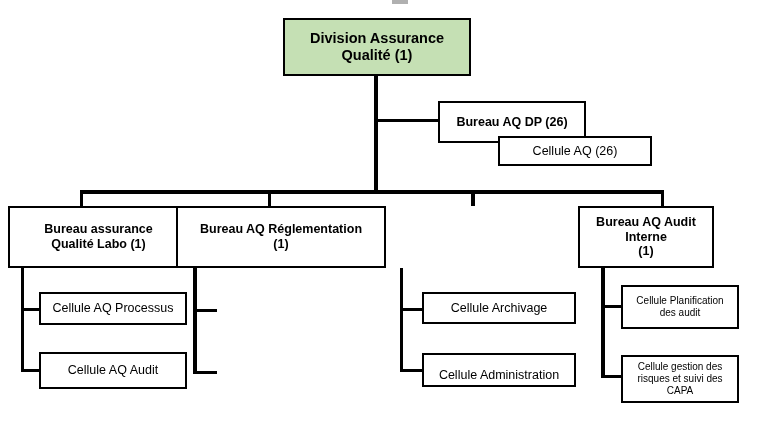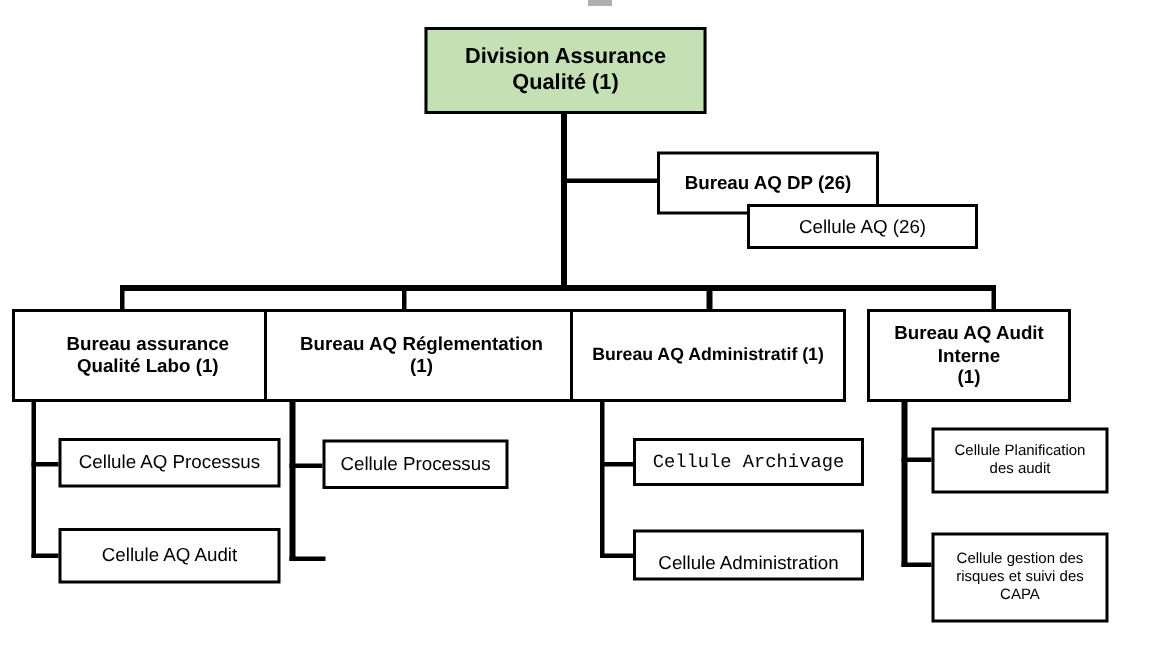--- a/index.html
+++ b/index.html
@@ -86,23 +86,20 @@
   <div class="node level2" style="left:8px;top:206px;width:181px;height:62px;">
     <span class="node-label">Bureau assurance
 Qualité Labo (1)</span>
   </div>
 
   <div class="node level2" style="left:176px;top:206px;width:210px;height:62px;">
     <span class="node-label">Bureau AQ Réglementation
 (1)</span>
   </div>
 
-  <div class="node level2 small" style="left:380px;top:206px;width:184px;height:62px;">
-    <span class="node-label">Bureau AQ Administratif (1)</span>
-  </div>
 
   <div class="node level2" style="left:578px;top:206px;width:136px;height:62px;">
     <span class="node-label">Bureau AQ Audit Interne
 (1)</span>
   </div>
 
   <div class="conn" style="left:21px;top:268px;width:3px;height:104px;"></div>
   <div class="conn" style="left:21px;top:308px;width:20px;height:3px;"></div>
   <div class="conn" style="left:21px;top:369px;width:20px;height:3px;"></div>
 
@@ -110,42 +107,39 @@
     <span class="node-label">Cellule AQ Audit</span>
   </div>
   <div class="node leaf" style="left:39px;top:292px;width:148px;height:33px;">
     <span class="node-label">Cellule AQ Processus</span>
   </div>
 
   <div class="conn" style="left:193px;top:268px;width:4px;height:106px;"></div>
   <div class="conn" style="left:193px;top:309px;width:24px;height:3px;"></div>
   <div class="conn" style="left:193px;top:371px;width:24px;height:3px;"></div>
 
-  <div class="node leaf" style="left:215px;top:293px;width:124px;height:33px;">
-    <span class="node-label">Cellule Processus</span>
-  </div>
 
   <div class="conn" style="left:400px;top:268px;width:3px;height:104px;"></div>
   <div class="conn" style="left:400px;top:308px;width:24px;height:3px;"></div>
   <div class="conn" style="left:400px;top:369px;width:24px;height:3px;"></div>
 
-  <div class="node leaf" style="left:422px;top:292px;width:154px;height:32px;font-family:Liberation Mono, monospace;">
+  <div class="node leaf" style="left:422px;top:292px;width:154px;height:32px;">
     <span class="node-label">Cellule Archivage</span>
   </div>
   <div class="node leaf" style="left:422px;top:353px;width:154px;height:34px;align-items:flex-end;">
     <span class="node-label">Cellule Administration</span>
   </div>
 
   <div class="conn" style="left:601px;top:268px;width:4px;height:110px;"></div>
   <div class="conn" style="left:601px;top:305px;width:22px;height:3px;"></div>
   <div class="conn" style="left:601px;top:375px;width:22px;height:3px;"></div>
 
   <div class="node leaf tight" style="left:621px;top:285px;width:118px;height:44px;">
     <span class="node-label">Cellule Planification
 des audit</span>
   </div>
-  <div class="node leaf tight" style="left:621px;top:355px;width:118px;height:60px;">
+  <div class="node leaf tight" style="left:621px;top:355px;width:118px;height:48px;">
     <span class="node-label">Cellule gestion des
 risques et suivi des
 CAPA</span>
   </div>
 
 </div>
 
 </body></html>

